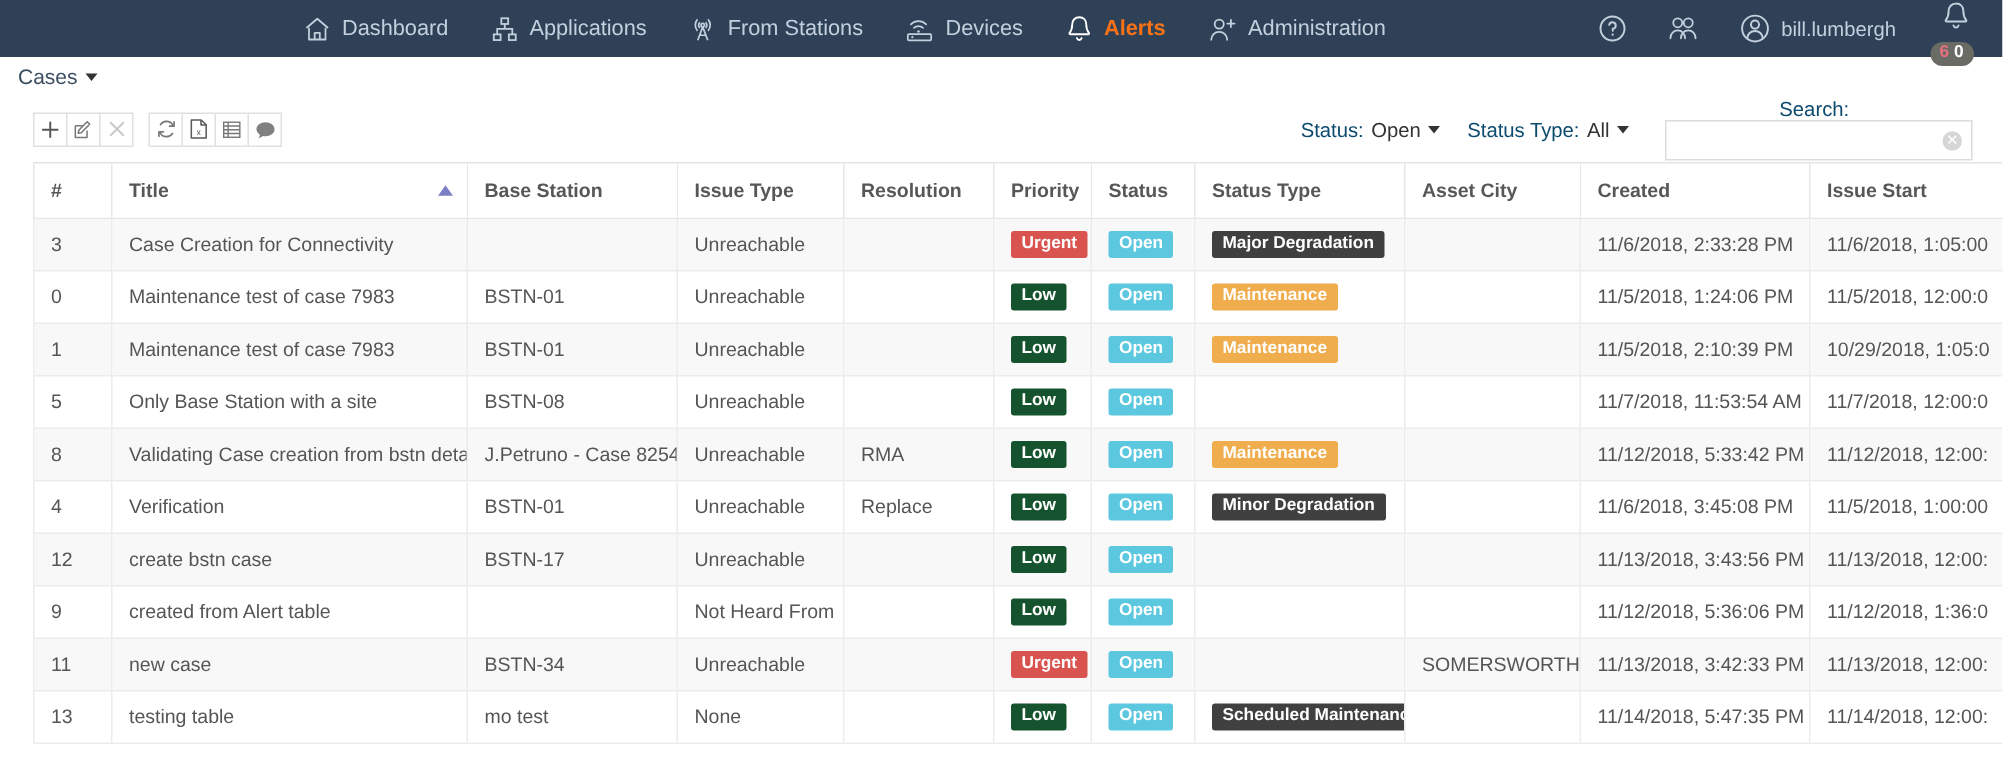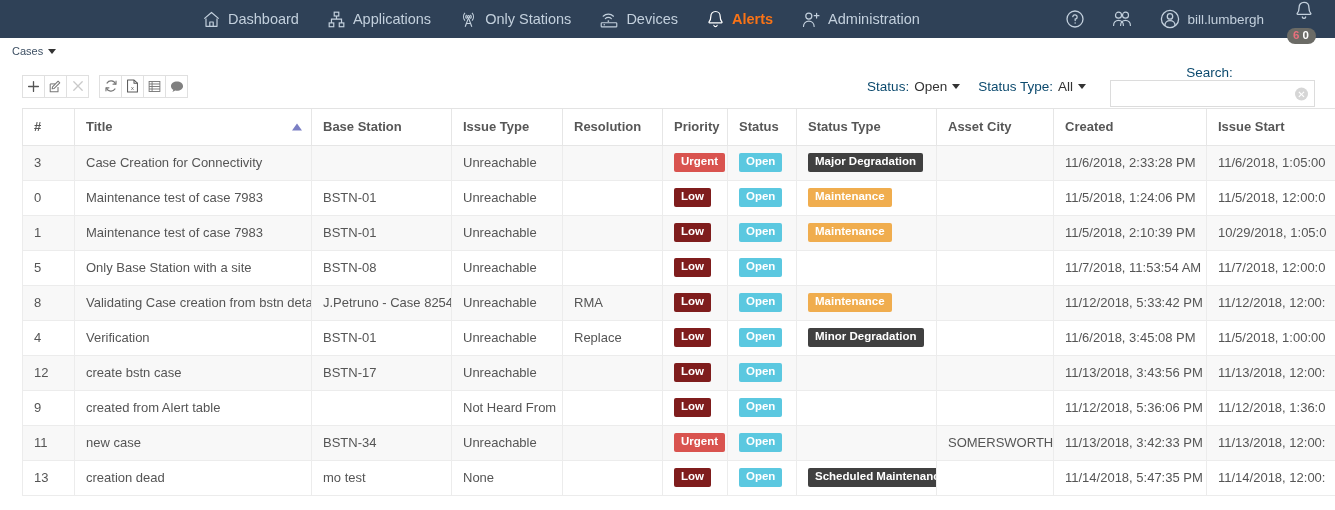--- a/index.html
+++ b/index.html
@@ -75,21 +75,21 @@
 
   
   .crumbbar {
     height: 26px;
     display: flex;
     align-items: center;
     padding-left: 12px;
     background: #ffffff;
   }
   .crumb {
-    font-size: 11px;
+    font-size: 14px;
     color: #3d4f63;
     cursor: pointer;
     display: inline-flex;
     align-items: center;
     gap: 5px;
   }
   .caret {
     width: 0; height: 0;
     border-left: 4px solid transparent;
     border-right: 4px solid transparent;
@@ -236,21 +236,21 @@
     display: inline-block;
     padding: 2px 7px 3px;
     color: #ffffff;
     font-size: 11.5px;
     font-weight: bold;
     line-height: 1.15;
     border-radius: 2px;
     white-space: nowrap;
   }
   .lbl-urgent { background: #d9534f; }
-  .lbl-low    { background: #7f1d1d; }
+  .lbl-low    { background: #14532d; }
   .lbl-open   { background: #5bc8e0; }
   .lbl-blue   { background: #404040; }
   .lbl-orange { background: #f0ad4e; }
 
   svg { display: block; }
 </style>
 </head>
 <body>
 
 <div class="navbar">
@@ -278,21 +278,21 @@
       </div>
       <div class="nav-item">
         <span class="ico">
           <svg width="19" height="19" viewBox="0 0 20 20" fill="none" stroke="#c3d0dd" stroke-width="1.2">
             <path d="M6.3 3.1a6 6 0 0 0 0 8M13.7 3.1a6 6 0 0 1 0 8"></path>
             <path d="M8 5.1a3 3 0 0 0 0 4M12 5.1a3 3 0 0 1 0 4"></path>
             <circle cx="10" cy="7.1" r="1.2"></circle>
             <path d="M10 8.3l-3.5 9.4M10 8.3l3.5 9.4M7.6 14.2h4.8"></path>
           </svg>
         </span>
-        <span>Only Stations</span>
+        <span>From Stations</span>
       </div>
       <div class="nav-item">
         <span class="ico">
           <svg width="20" height="19" viewBox="0 0 21 20" fill="none" stroke="#c3d0dd" stroke-width="1.2" stroke-linecap="round">
             <path d="M4.4 6.6a7.6 7.6 0 0 1 10.8 0"></path>
             <path d="M6.6 9.1a4.5 4.5 0 0 1 6.4 0"></path>
             <circle cx="9.8" cy="11.6" r="0.9" fill="#c3d0dd" stroke="none"></circle>
             <rect x="2.3" y="13.4" width="16.4" height="4.4" rx="0.8"></rect>
             <circle cx="5.5" cy="15.6" r="0.8" fill="#c3d0dd" stroke="none"></circle>
           </svg>
@@ -594,21 +594,21 @@
           <td class="c-res"></td>
           <td class="c-prio"><span class="lbl lbl-urgent">Urgent</span></td>
           <td class="c-stat"><span class="lbl lbl-open">Open</span></td>
           <td class="c-stype"></td>
           <td class="c-city">SOMERSWORTH</td>
           <td class="c-crea">11/13/2018, 3:42:33 PM</td>
           <td class="c-istart">11/13/2018, 12:00:</td>
         </tr>
         <tr>
           <td class="c-num">13</td>
-          <td class="c-title">creation dead</td>
+          <td class="c-title">testing table</td>
           <td class="c-bstn">mo test</td>
           <td class="c-issue">None</td>
           <td class="c-res"></td>
           <td class="c-prio"><span class="lbl lbl-low">Low</span></td>
           <td class="c-stat"><span class="lbl lbl-open">Open</span></td>
           <td class="c-stype"><span class="lbl lbl-blue">Scheduled Maintenance</span></td>
           <td class="c-city"></td>
           <td class="c-crea">11/14/2018, 5:47:35 PM</td>
           <td class="c-istart">11/14/2018, 12:00:</td>
         </tr>

